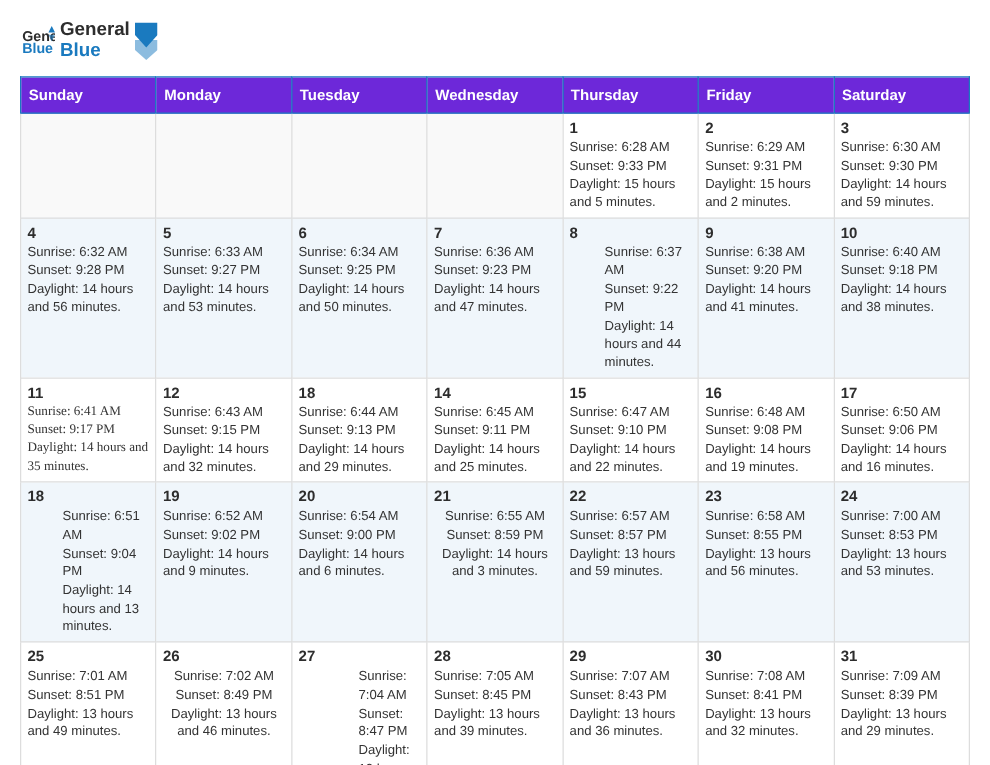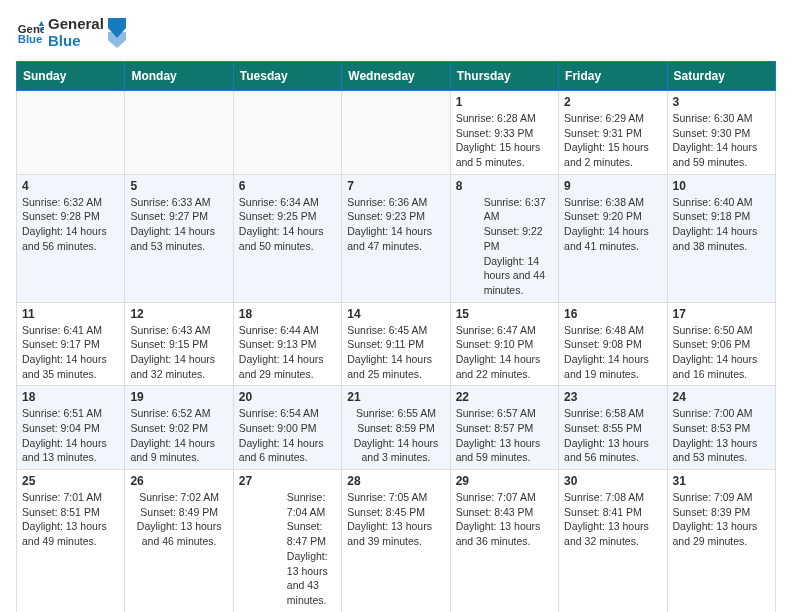--- a/index.html
+++ b/index.html
@@ -38,21 +38,21 @@
       font-size: 15px;
       color: #555;
     }
     .calendar {
       width: 100%;
       border-collapse: collapse;
       border: 1px solid #ccc;
       font-size: 11px;
     }
     .calendar th {
-      background: #0f766e;
+      background: #6d28d9;
       color: #fff;
       text-align: left;
       padding: 7px 6px;
       font-size: 12px;
       font-weight: bold;
       border: 1px solid #1a7abf;
     }
     .calendar td {
       vertical-align: top;
       padding: 4px 5px;
@@ -193,21 +193,21 @@
         <td>
           <div class="day-num">10</div>
           <div class="day-info" style="white-space: pre-line;">Sunrise: 6:40 AM
 Sunset: 9:18 PM
 Daylight: 14 hours and 38 minutes.</div>
         </td>
       </tr>
       <tr>
         <td>
           <div class="day-num">11</div>
-          <div class="day-info" style="white-space: pre-line;">Sunrise: 6:41 AM
+          <div class="day-info" style="white-space: pre-line; font-family: Liberation Serif, serif;">Sunrise: 6:41 AM
 Sunset: 9:17 PM
 Daylight: 14 hours and 35 minutes.</div>
         </td>
         <td>
           <div class="day-num">12</div>
           <div class="day-info" style="white-space: pre-line;">Sunrise: 6:43 AM
 Sunset: 9:15 PM
 Daylight: 14 hours and 32 minutes.</div>
         </td>
         <td>
@@ -237,21 +237,21 @@
         <td>
           <div class="day-num">17</div>
           <div class="day-info" style="white-space: pre-line;">Sunrise: 6:50 AM
 Sunset: 9:06 PM
 Daylight: 14 hours and 16 minutes.</div>
         </td>
       </tr>
       <tr class="row-alt">
         <td>
           <div class="day-num">18</div>
-          <div class="day-info" style="white-space: pre-line;">Sunrise: 6:51 AM
+          <div class="day-info" style="white-space: pre-line; margin-left: 28px;">Sunrise: 6:51 AM
 Sunset: 9:04 PM
 Daylight: 14 hours and 13 minutes.</div>
         </td>
         <td>
           <div class="day-num">19</div>
           <div class="day-info" style="white-space: pre-line;">Sunrise: 6:52 AM
 Sunset: 9:02 PM
 Daylight: 14 hours and 9 minutes.</div>
         </td>
         <td>

